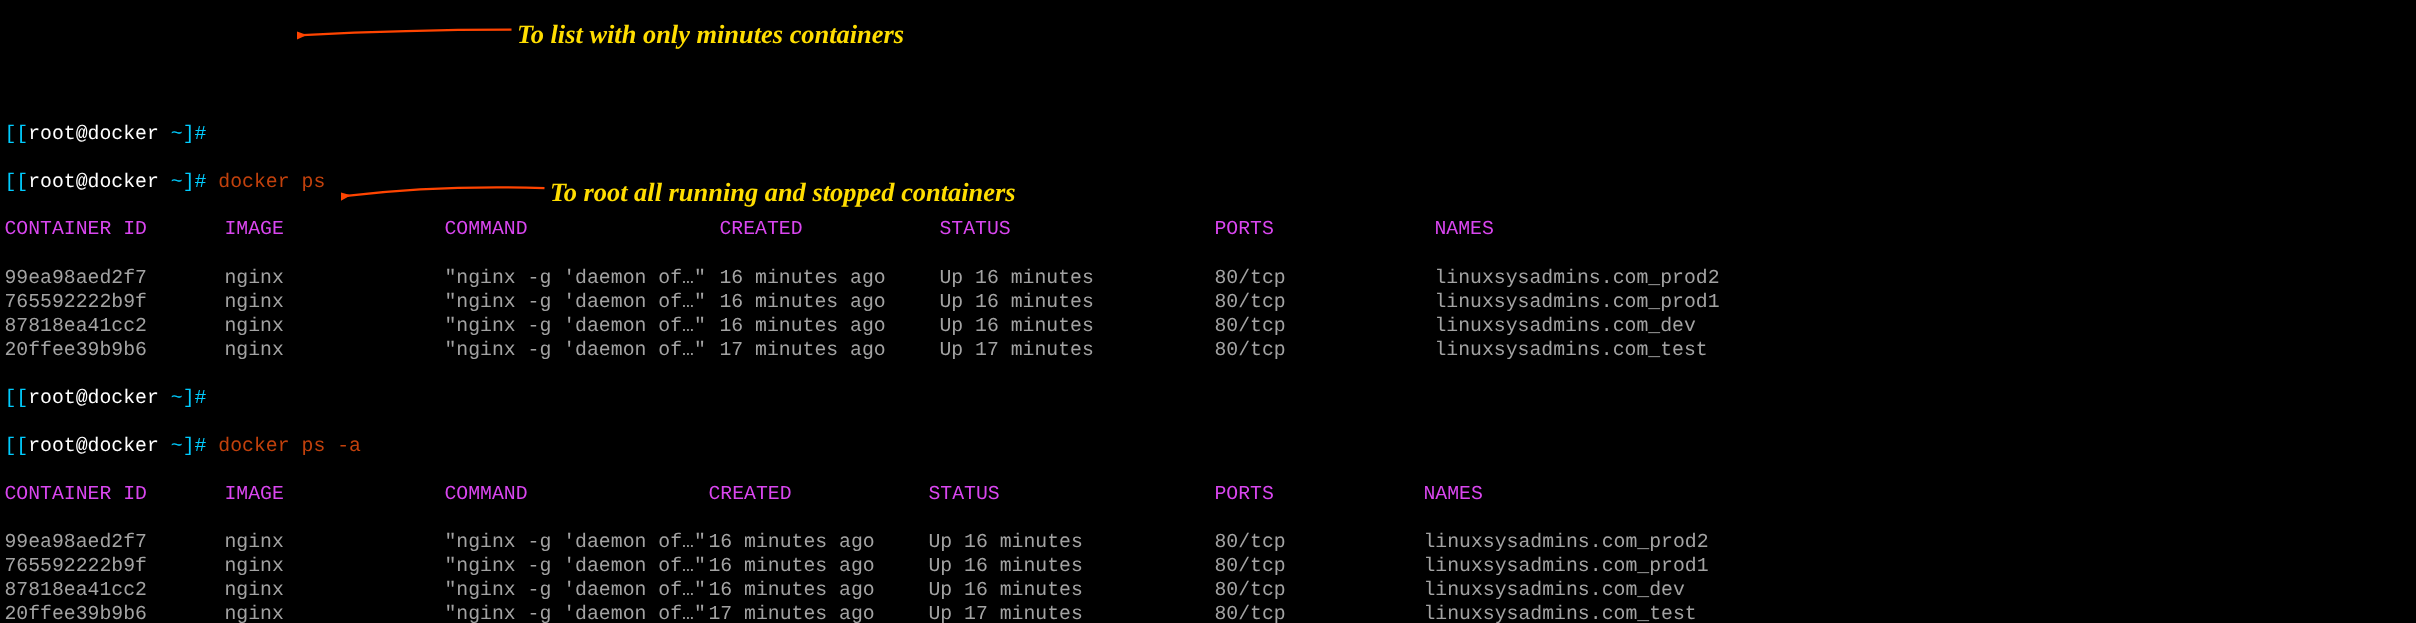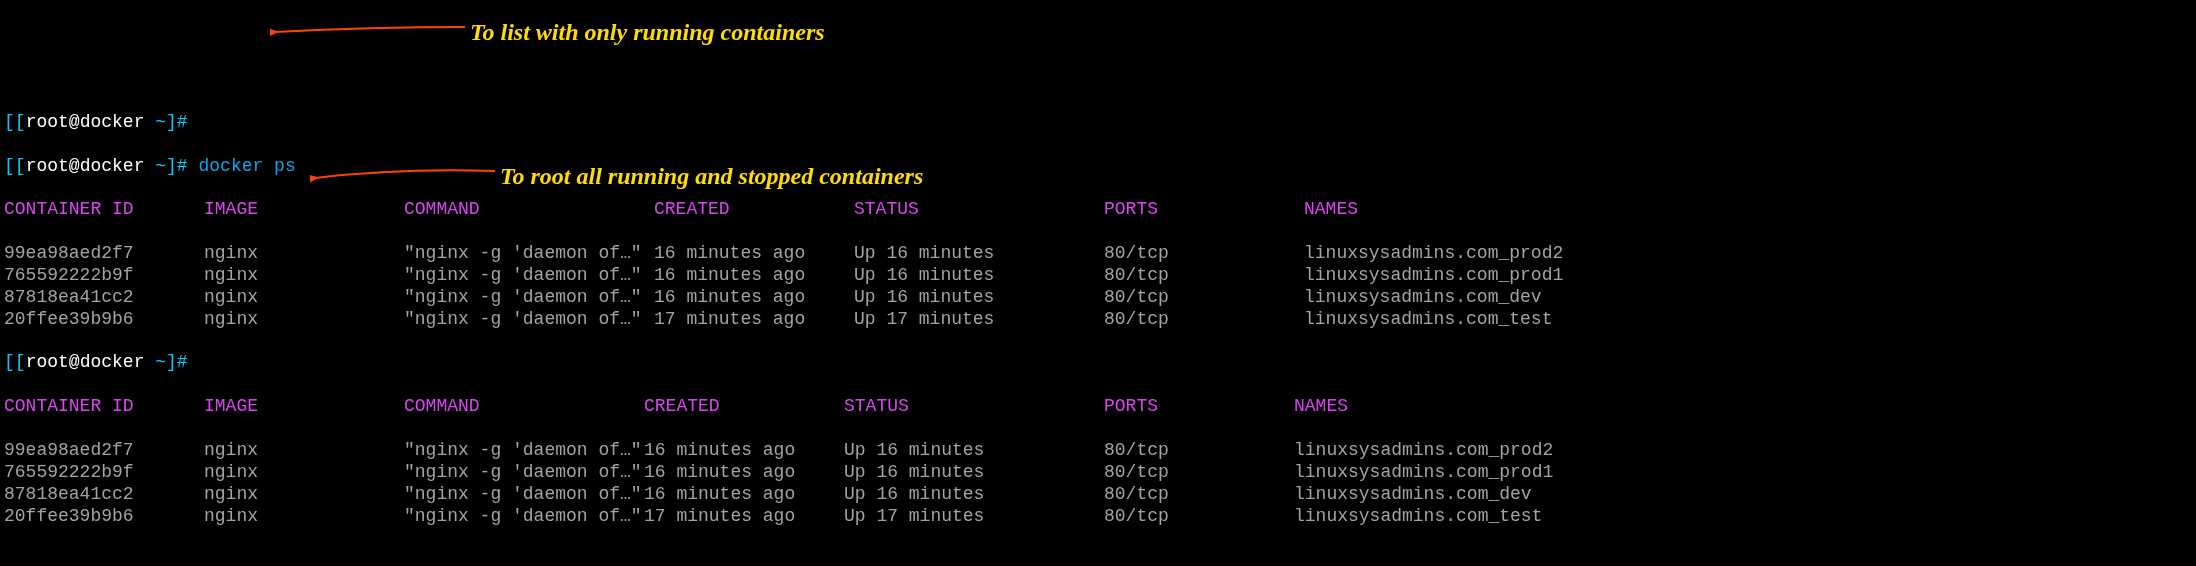--- a/index.html
+++ b/index.html
@@ -24,21 +24,21 @@
   .prompt-bracket {
     color: #00ccff;
   }
   .prompt-user {
     color: #ffffff;
   }
   .prompt-path {
     color: #00ccff;
   }
   .command {
-    color: #0ea5e9;
+    color: #c2410c;
     text-align: center;
   }
   .header {
     color: #d946ef;
   }
   .data {
     color: #a3a3a3;
   }
   .annotation {
     position: absolute;
@@ -73,27 +73,28 @@
 <body>
 
 
 
 <div>
 <span class="term-line"><span class="prompt-bracket">[</span><span class="prompt-bracket">[</span><span class="prompt-user">root@docker</span><span class="prompt-path"> ~</span><span class="prompt-bracket">]#</span></span>
 <span class="term-line"><span class="prompt-bracket">[</span><span class="prompt-bracket">[</span><span class="prompt-user">root@docker</span><span class="prompt-path"> ~</span><span class="prompt-bracket">]#</span> <span class="command">docker ps</span></span>
 <span class="term-line"><span class="header col-id">CONTAINER ID</span><span class="header col-image">IMAGE</span><span class="header col-command">COMMAND</span><span class="header col-created">CREATED</span><span class="header col-status">STATUS</span><span class="header col-ports">PORTS</span><span class="header col-names">NAMES</span></span>
 <div id="running-rows"><span class="term-line"><span class="data col-id">99ea98aed2f7</span><span class="data col-image">nginx</span><span class="data col-command">"nginx -g 'daemon of…"</span><span class="data col-created">16 minutes ago</span><span class="data col-status">Up 16 minutes</span><span class="data col-ports">80/tcp</span><span class="data col-names">linuxsysadmins.com_prod2</span></span><span class="term-line"><span class="data col-id">765592222b9f</span><span class="data col-image">nginx</span><span class="data col-command">"nginx -g 'daemon of…"</span><span class="data col-created">16 minutes ago</span><span class="data col-status">Up 16 minutes</span><span class="data col-ports">80/tcp</span><span class="data col-names">linuxsysadmins.com_prod1</span></span><span class="term-line"><span class="data col-id">87818ea41cc2</span><span class="data col-image">nginx</span><span class="data col-command">"nginx -g 'daemon of…"</span><span class="data col-created">16 minutes ago</span><span class="data col-status">Up 16 minutes</span><span class="data col-ports">80/tcp</span><span class="data col-names">linuxsysadmins.com_dev</span></span><span class="term-line"><span class="data col-id">20ffee39b9b6</span><span class="data col-image">nginx</span><span class="data col-command">"nginx -g 'daemon of…"</span><span class="data col-created">17 minutes ago</span><span class="data col-status">Up 17 minutes</span><span class="data col-ports">80/tcp</span><span class="data col-names">linuxsysadmins.com_test</span></span></div>
 <span class="term-line"><span class="prompt-bracket">[</span><span class="prompt-bracket">[</span><span class="prompt-user">root@docker</span><span class="prompt-path"> ~</span><span class="prompt-bracket">]#</span></span>
+<span class="term-line"><span class="prompt-bracket">[</span><span class="prompt-bracket">[</span><span class="prompt-user">root@docker</span><span class="prompt-path"> ~</span><span class="prompt-bracket">]#</span> <span class="command">docker ps -a</span></span>
 <span class="term-line"><span class="header col-id2">CONTAINER ID</span><span class="header col-image2">IMAGE</span><span class="header col-command2">COMMAND</span><span class="header col-created2">CREATED</span><span class="header col-status2">STATUS</span><span class="header col-ports2">PORTS</span><span class="header col-names2">NAMES</span></span>
 <div id="all-rows"><span class="term-line"><span class="data col-id2">99ea98aed2f7</span><span class="data col-image2">nginx</span><span class="data col-command2">"nginx -g 'daemon of…"</span><span class="data col-created2">16 minutes ago</span><span class="data col-status2">Up 16 minutes</span><span class="data col-ports2">80/tcp</span><span class="data col-names2">linuxsysadmins.com_prod2</span></span><span class="term-line"><span class="data col-id2">765592222b9f</span><span class="data col-image2">nginx</span><span class="data col-command2">"nginx -g 'daemon of…"</span><span class="data col-created2">16 minutes ago</span><span class="data col-status2">Up 16 minutes</span><span class="data col-ports2">80/tcp</span><span class="data col-names2">linuxsysadmins.com_prod1</span></span><span class="term-line"><span class="data col-id2">87818ea41cc2</span><span class="data col-image2">nginx</span><span class="data col-command2">"nginx -g 'daemon of…"</span><span class="data col-created2">16 minutes ago</span><span class="data col-status2">Up 16 minutes</span><span class="data col-ports2">80/tcp</span><span class="data col-names2">linuxsysadmins.com_dev</span></span><span class="term-line"><span class="data col-id2">20ffee39b9b6</span><span class="data col-image2">nginx</span><span class="data col-command2">"nginx -g 'daemon of…"</span><span class="data col-created2">17 minutes ago</span><span class="data col-status2">Up 17 minutes</span><span class="data col-ports2">80/tcp</span><span class="data col-names2">linuxsysadmins.com_test</span></span></div>
 
 
 </div>
 
-<div class="annotation" style="top: 18px; left: 470px;">To list with only running containers</div>
+<div class="annotation" style="top: 18px; left: 470px;">To list with only minutes containers</div>
 <div class="annotation" style="top: 162px; left: 500px;">To root all running and stopped containers</div>
 
 <svg class="arrow" style="top: 22px; left: 270px;" width="200" height="20">
   <defs>
     <marker id="ah1" markerWidth="10" markerHeight="8" refX="2" refY="4" orient="auto">
       <polygon points="10 0, 0 4, 10 8" fill="#ff4400"></polygon>
     </marker>
   </defs>
   <path d="M 195 5 Q 100 5 5 10" stroke="#ff4400" stroke-width="2" fill="none" marker-end="url(#ah1)"></path>
 </svg>

